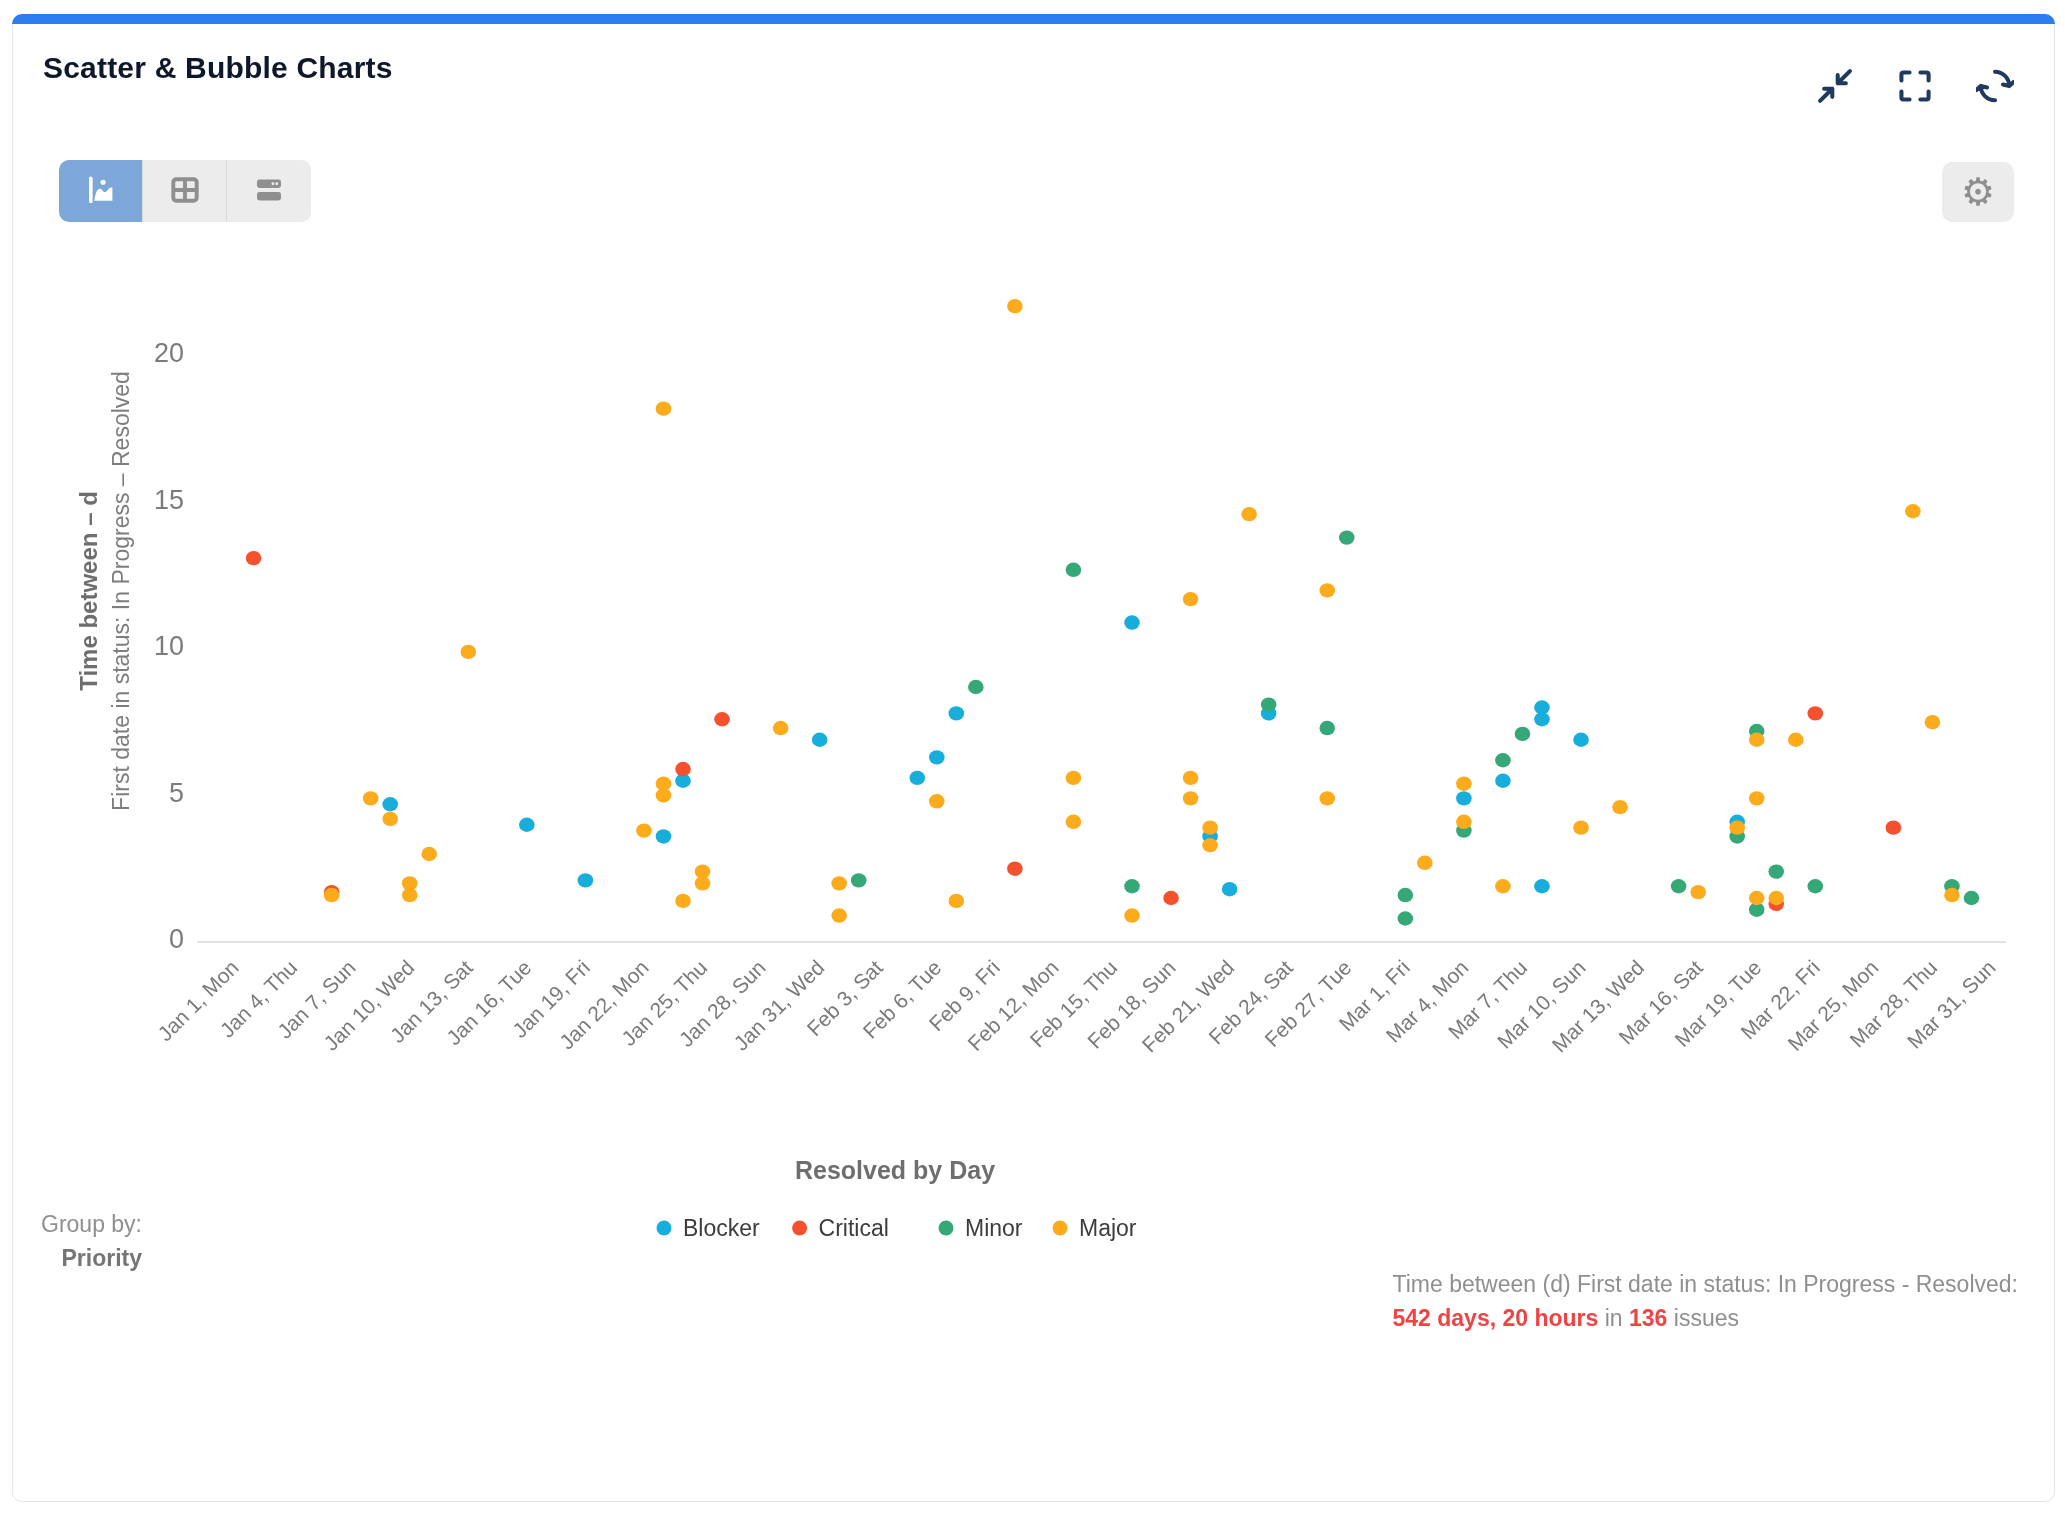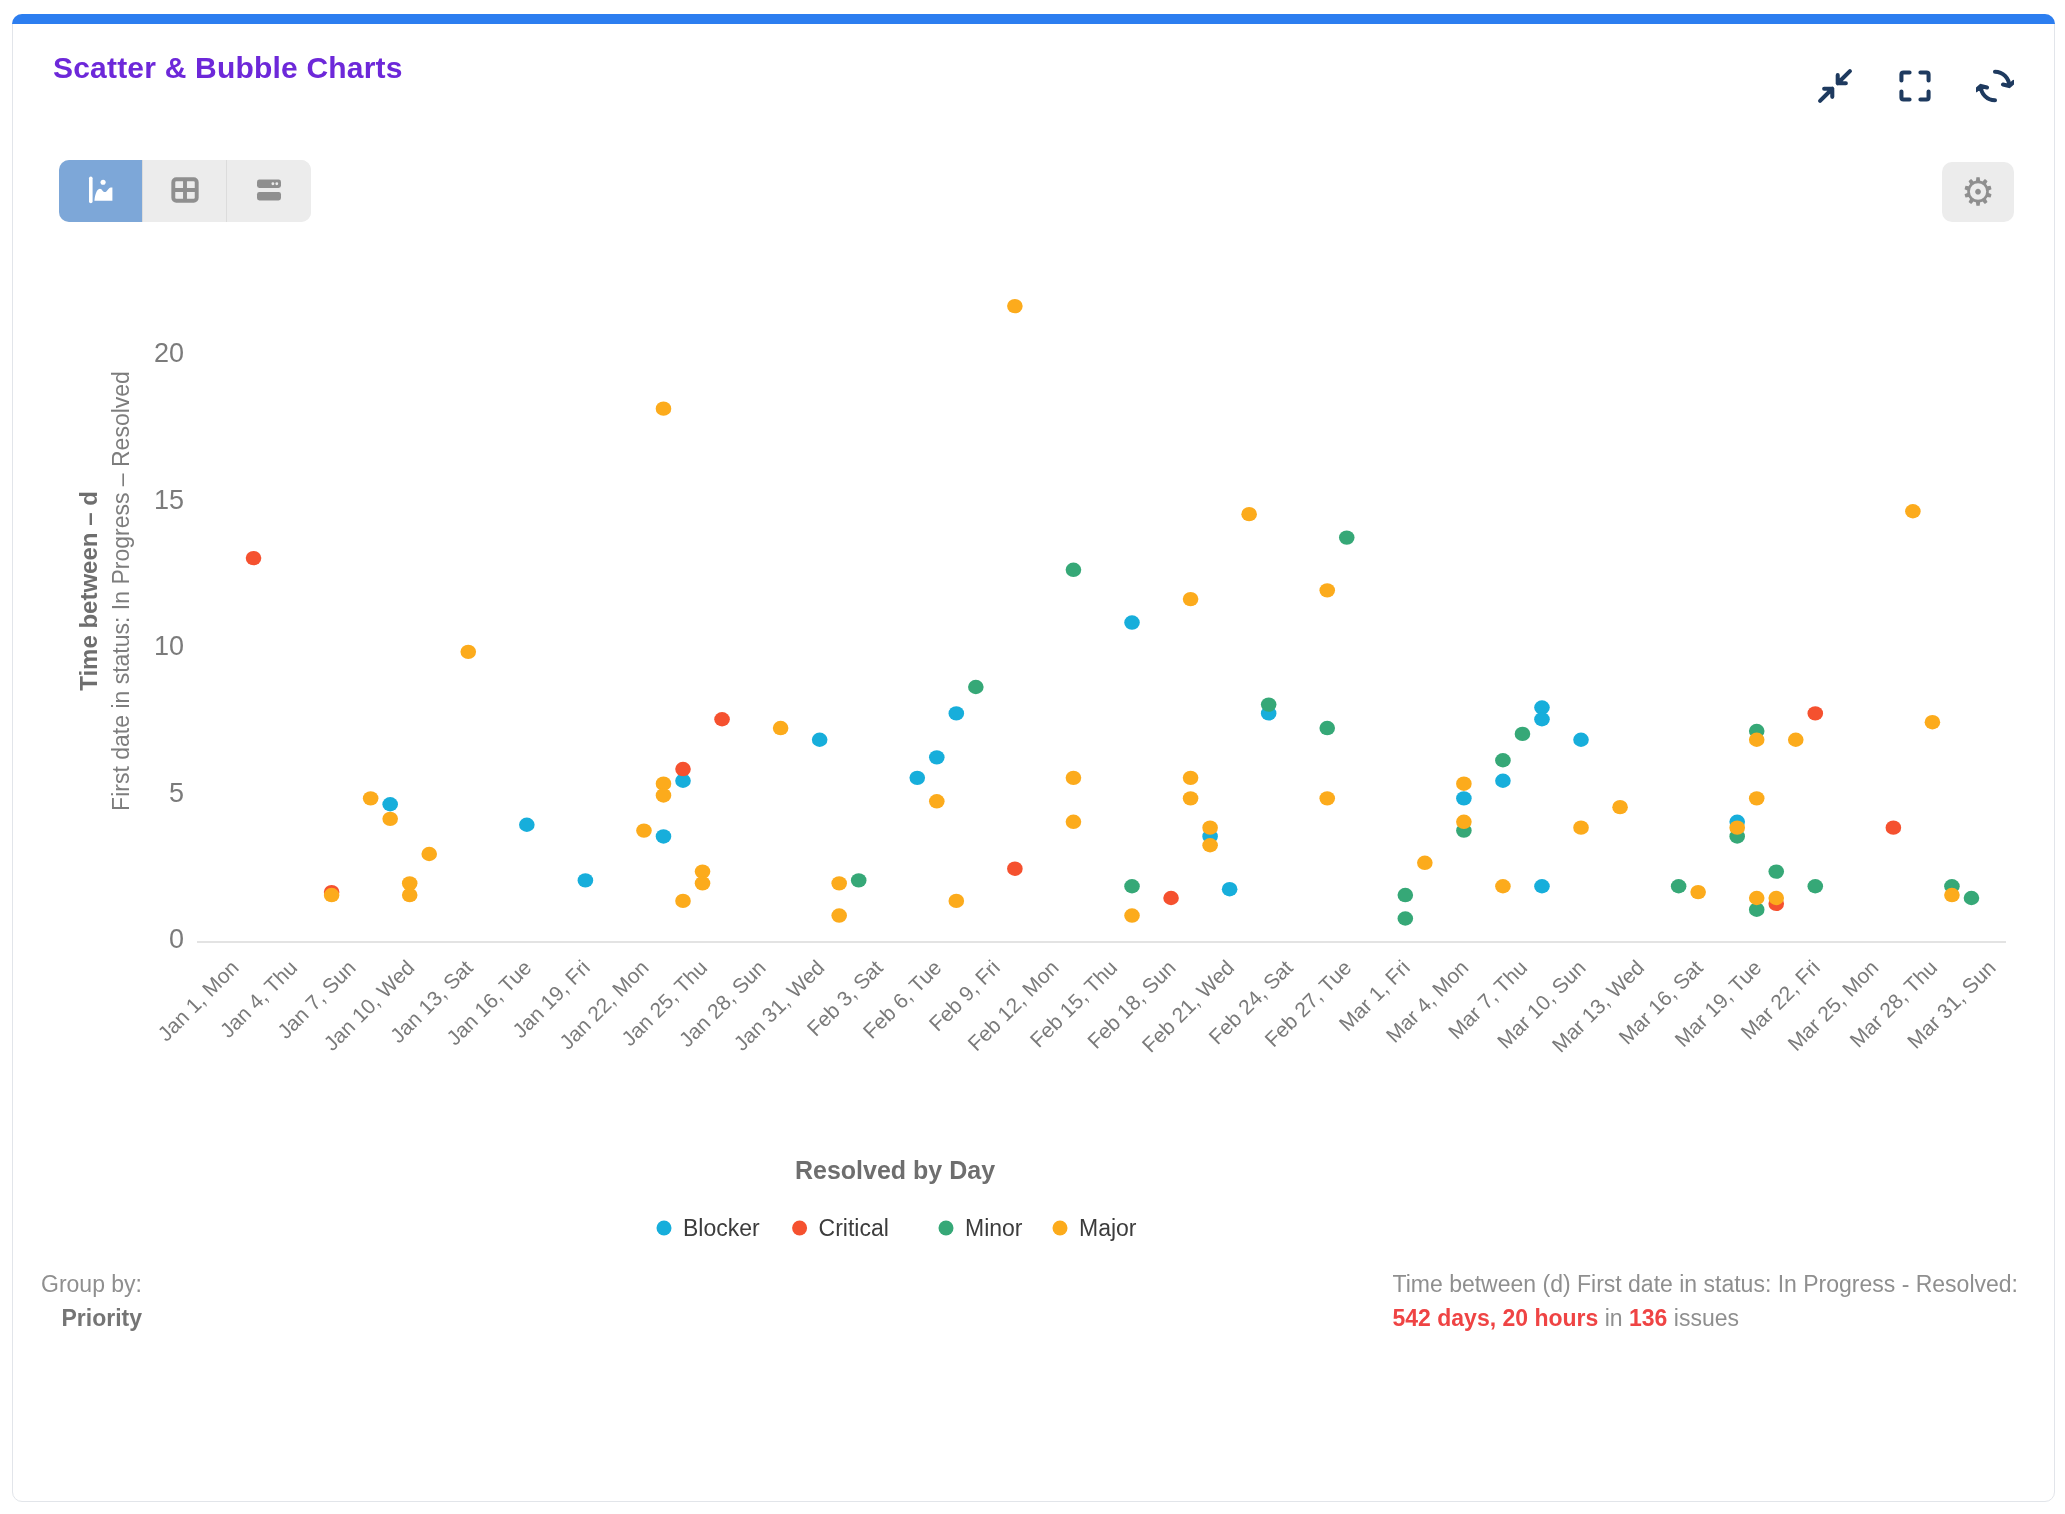--- a/index.html
+++ b/index.html
@@ -1,31 +1,31 @@
 <!DOCTYPE html>
 <html><head>
 <meta charset="utf-8">
 <style>
   html,body{margin:0;padding:0;background:#fff;}
   .page{position:relative;width:2065px;height:1514px;background:#fff;font-family:"Liberation Sans",sans-serif;overflow:hidden;}
   .card{position:absolute;left:12px;top:14px;width:2041px;height:1486px;background:#fff;border:1px solid #e2e5ea;border-radius:10px;}
   .accent-bar{position:absolute;left:-1px;top:-1px;right:-1px;height:10px;background:#2c7ef0;border-radius:10px 10px 0 0;}
-  .card-title{position:absolute;left:40px;top:36px;font-size:30px;font-weight:700;color:#6d28d9;letter-spacing:0.2px;}
+  .card-title{position:absolute;left:30px;top:36px;font-size:30px;font-weight:700;color:#0f172a;letter-spacing:0.2px;}
   .hdr-icons{position:absolute;top:52px;right:40px;display:flex;gap:42px;}
   .hdr-icon{width:38px;height:38px;cursor:pointer;}
   .hdr-icon svg{width:38px;height:38px;stroke:#1e3a5f;stroke-width:3;fill:none;stroke-linecap:round;stroke-linejoin:round;}
   .toolbar{position:absolute;left:46px;top:145px;display:flex;border-radius:10px;overflow:hidden;background:#ececec;}
   .tb-btn{width:84px;height:62px;border:none;background:#ececec;display:flex;align-items:center;justify-content:center;cursor:pointer;border-right:1px solid #dcdcdc;padding:0;}
   .tb-btn:last-child{border-right:none;}
   .tb-btn svg{width:36px;height:36px;}
   .tb-btn.active{background:#7da7d8;}
   .gear-btn{position:absolute;top:147px;right:40px;width:72px;height:60px;background:#ececec;border:none;border-radius:10px;cursor:pointer;font-size:38px;line-height:60px;color:#8f8f8f;font-family:"DejaVu Sans",sans-serif;padding:0;}
   .chart-wrap{position:absolute;left:0;top:211px;width:2041px;height:1040px;}
   .chart-wrap svg{font-family:"Liberation Sans",sans-serif;}
-  .footer-left{position:absolute;left:28px;top:1252px;font-size:23px;color:#8f8f8f;line-height:34px;}
+  .footer-left{position:absolute;left:28px;top:1192px;font-size:23px;color:#8f8f8f;line-height:34px;}
   .footer-left .gb-value{font-weight:700;color:#757575;text-align:right;}
   .footer-right{position:absolute;right:36px;top:1252px;font-size:23px;color:#8f8f8f;line-height:34px;text-align:left;}
   .footer-right b{color:#ef4444;}
 </style>
 </head>
 <body>
 
 <div class="page">
   <div class="card">
     <div class="accent-bar"></div>

